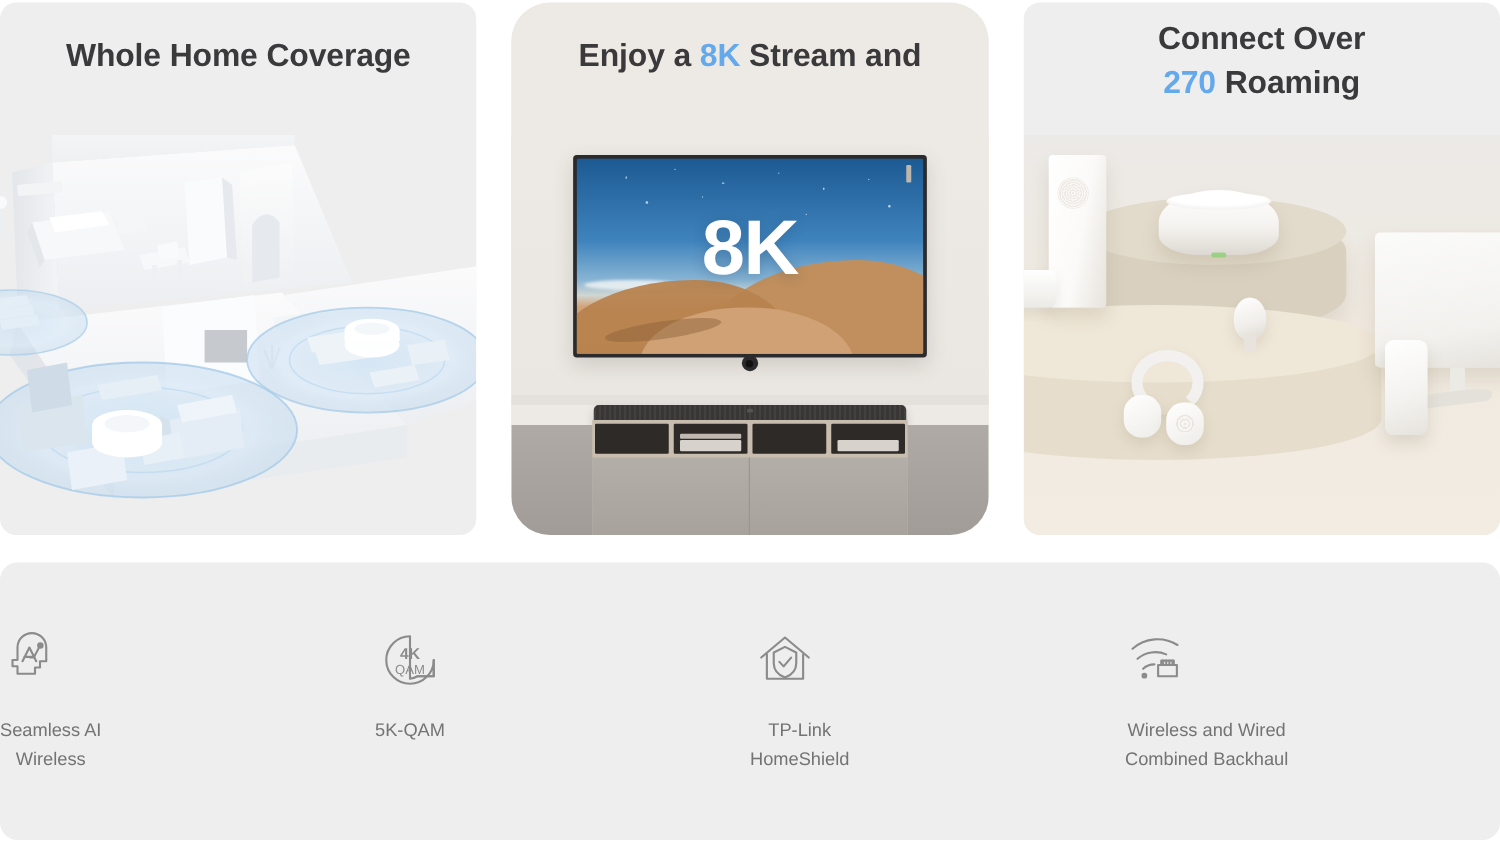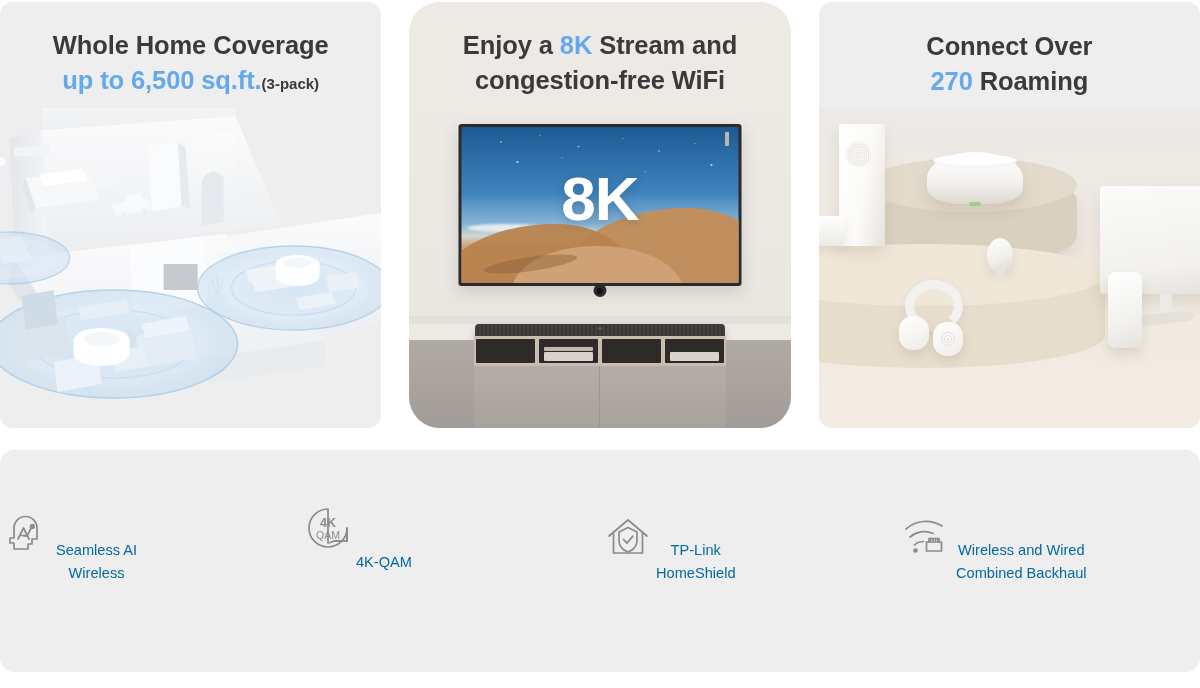--- a/index.html
+++ b/index.html
@@ -44,21 +44,21 @@
     position: relative;
     z-index: 5;
     padding-top: 26px;
     text-align: center;
     font-size: 25.5px;
     font-weight: bold;
     line-height: 1.38;
     color: #3a3a3c;
     letter-spacing: -0.1px;
   }
-  .card-3 .card-head { padding-top: 27px; }
+  .card-3 .card-head { padding-top: 12px; }
   .accent { color: #63a9ec; }
   .sub-note {
     font-size: 15px;
     font-weight: bold;
     color: #3a3a3c;
     letter-spacing: 0;
   }
 
   .card-art {
     position: absolute;
@@ -344,50 +344,47 @@
     width: 1200px; height: 222px;
     background: #eeeeee;
     border-radius: 14px;
     display: flex;
     align-items: flex-start;
     padding-top: 50px;
   }
   .feature {
     flex: 1 1 0;
     display: flex;
-    align-items: flex-end;
+    flex-direction: column;
+    align-items: flex-start;
     text-align: center;
   }
   .feature-icon {
     width: 56px; height: 56px;
     display:flex; align-items:center; justify-content:center;
     margin-bottom: 18px;
   }
   .feature-label {
     font-size: 14.6px;
     line-height: 1.55;
-    color: #0369a1;
+    color: #737373;
     max-width: 180px;
-    margin-top: 39px;
   }
   svg { display:block; }
 </style>
 </head>
 <body>
 
 <div id="page">
 
   <div class="cards-row">
 
     <div class="card card-1">
       <div class="card-head">
         <div>Whole Home Coverage</div>
-        <div>
-          <span class="accent">up to 6,500 sq.ft.</span><span class="sub-note">(3-pack)</span>
-        </div>
       </div>
 
       <div class="card-art">
         <svg class="fp" viewBox="0 0 390 320" preserveAspectRatio="xMidYMax slice">
           <defs>
             <linearGradient id="wallA" x1="0" y1="0" x2="0" y2="1">
               <stop offset="0" stop-color="#fcfcfc"></stop>
                 <stop offset="1" stop-color="#eef0f2"></stop>
             </linearGradient>
             <linearGradient id="wallB" x1="0" y1="0" x2="1" y2="0">
@@ -502,21 +499,20 @@
           <ellipse cx="106" cy="231" rx="18" ry="7" fill="#f3f7fa"></ellipse>
         </svg>
       </div>
     </div>
 
     <div class="card card-2">
       <div class="card-head">
         <div>
           <span>Enjoy a </span><span class="accent">8K</span><span> Stream and</span>
         </div>
-        <div>congestion-free WiFi</div>
       </div>
 
       <div class="card-art">
         <div class="tv-wall">
           <div class="tv-backwall"></div>
           <div class="tv-floorline"></div>
 
           <div class="tv-frame">
             <div class="tv-screen">
               <div class="tv-stars">
@@ -626,21 +622,21 @@
     <div class="feature">
       <div class="feature-icon">
         <svg width="48" height="48" viewBox="0 0 48 48" fill="none" stroke="#8b8b8b" stroke-width="1.7" stroke-linejoin="round" stroke-linecap="round">
           <path d="M24 5 a19 19 0 1 0 19 19 v13 H30 a19 19 0 0 1 -6 2 Z"></path>
           <path d="M43 24 v13 H30"></path>
           <text x="24" y="23" font-family="Liberation Sans, sans-serif" font-size="12.5" font-weight="bold" fill="#8b8b8b" stroke="none" text-anchor="middle">4K</text>
           <text x="24" y="35" font-family="Liberation Sans, sans-serif" font-size="10.5" fill="#8b8b8b" stroke="none" text-anchor="middle">QAM</text>
         </svg>
       </div>
       <div class="feature-label">
-        <div>4K-QAM</div>
+        <div>5K-QAM</div>
       </div>
     </div>
 
     <div class="feature">
       <div class="feature-icon">
         <svg width="48" height="48" viewBox="0 0 48 48" fill="none" stroke="#8b8b8b" stroke-width="1.7" stroke-linejoin="round" stroke-linecap="round">
           <path d="M5 22 L24 6 L43 22"></path>
           <path d="M9.5 19.5 V39 h29 V19.5"></path>
           <path d="M24 13.5 L33 18 v8.5 q0 8 -9 11.5 q-9 -3.5 -9 -11.5 V18 Z"></path>
           <path d="M19.5 25.5 l3.4 3.6 l6 -7"></path>

